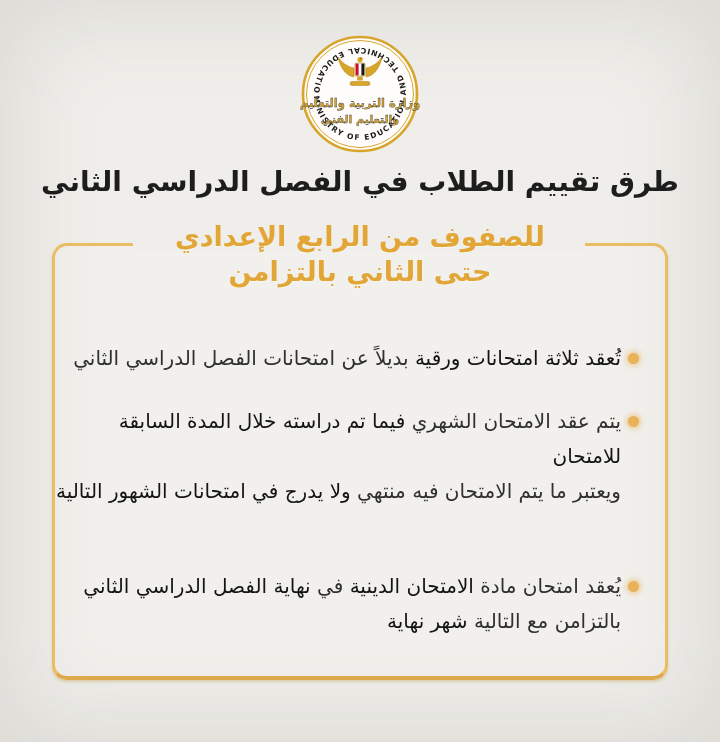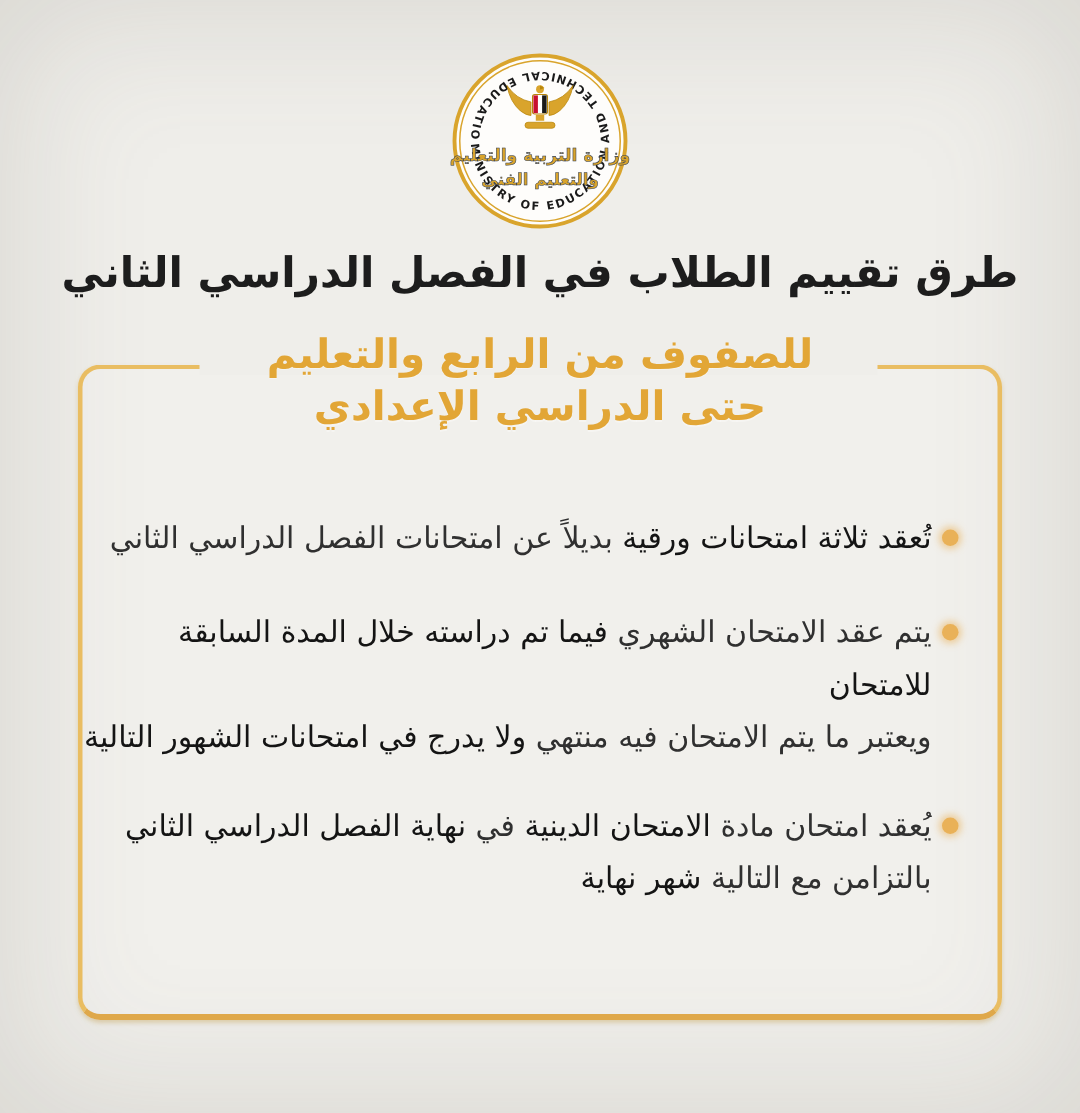--- a/index.html
+++ b/index.html
@@ -92,21 +92,21 @@
     text-align: right;
     font-size: 20px;
     line-height: 35px;
     color: #303030;
     direction: rtl;
   }
   .bullet-item .seg-bold { font-weight: normal; color: #141414; }
   .bullet-item .seg-reg  { font-weight: normal; }
   .bullet-item + .bullet-item { margin-top: 0; }
   .bullet-item.b1 { margin-bottom: 28px; }
-  .bullet-item.b2 { margin-bottom: 24px; }
+  .bullet-item.b2 { margin-bottom: 60px; }
 
   .bullet-dot {
     position: absolute;
     right: 1px;
     top: 12px;
     width: 11px;
     height: 11px;
     border-radius: 50%;
     background: #E9B158;
     box-shadow: 0 0 5px 2px rgba(233,177,88,0.55);
@@ -150,22 +150,22 @@
       <text x="60" y="89" text-anchor="middle" font-size="11" font-weight="bold" fill="#D9A42C" stroke="#2B3A55" stroke-width="0.35" direction="rtl" font-family="DejaVu Sans, sans-serif">والتعليم الفني</text>
     </svg>
   </div>
 
   <div class="main-title" dir="rtl">طرق تقييم الطلاب في الفصل الدراسي الثاني</div>
 
   <div class="frame-box"></div>
   <div class="border-gap-mask"></div>
 
   <div class="subtitle">
-    <div>للصفوف من الرابع والتعليم</div>
-    <div>حتى الدراسي الإعدادي</div>
+    <div>للصفوف من الرابع الإعدادي</div>
+    <div>حتى الثاني بالتزامن</div>
   </div>
 
   <div class="bullet-list" id="bullet-list">
       <div class="bullet-item b1" dir="rtl"><span class="bullet-dot"></span><span class="seg-bold">تُعقد ثلاثة امتحانات ورقية</span><span class="seg-reg"> بديلاً عن امتحانات الفصل الدراسي الثاني</span></div>
       <div class="bullet-item b2" dir="rtl"><span class="bullet-dot"></span><span class="seg-reg">يتم عقد الامتحان الشهري </span><span class="seg-bold">فيما تم دراسته خلال المدة السابقة للامتحان</span><br><span class="seg-reg">ويعتبر ما يتم الامتحان فيه منتهي </span><span class="seg-bold">ولا يدرج في امتحانات الشهور التالية</span></div>
       <div class="bullet-item b3" dir="rtl"><span class="bullet-dot"></span><span class="seg-reg">يُعقد امتحان مادة </span><span class="seg-bold">الامتحان الدينية</span><span class="seg-reg"> في </span><span class="seg-bold">نهاية الفصل الدراسي الثاني</span><br><span class="seg-reg">بالتزامن مع التالية </span><span class="seg-bold">شهر نهاية</span></div>
     </div>
 
 </div>
 

